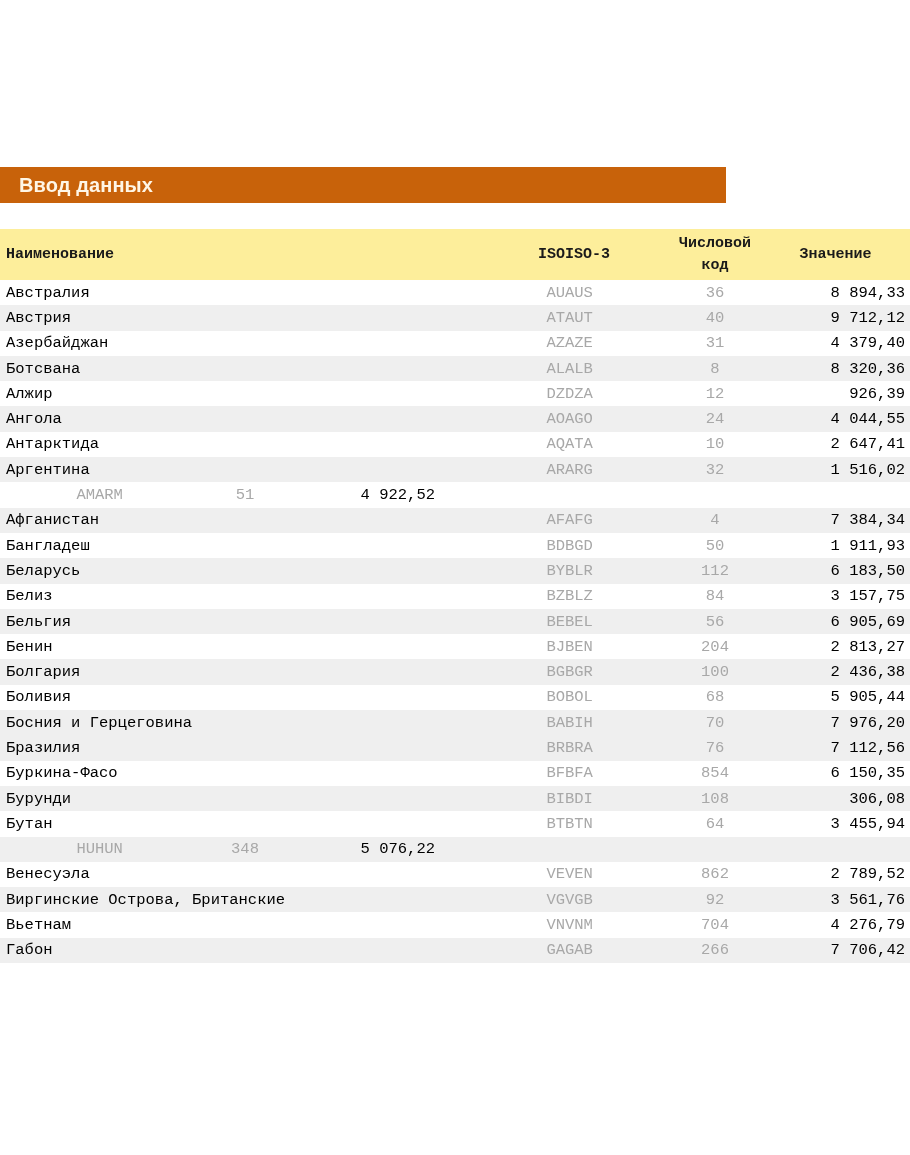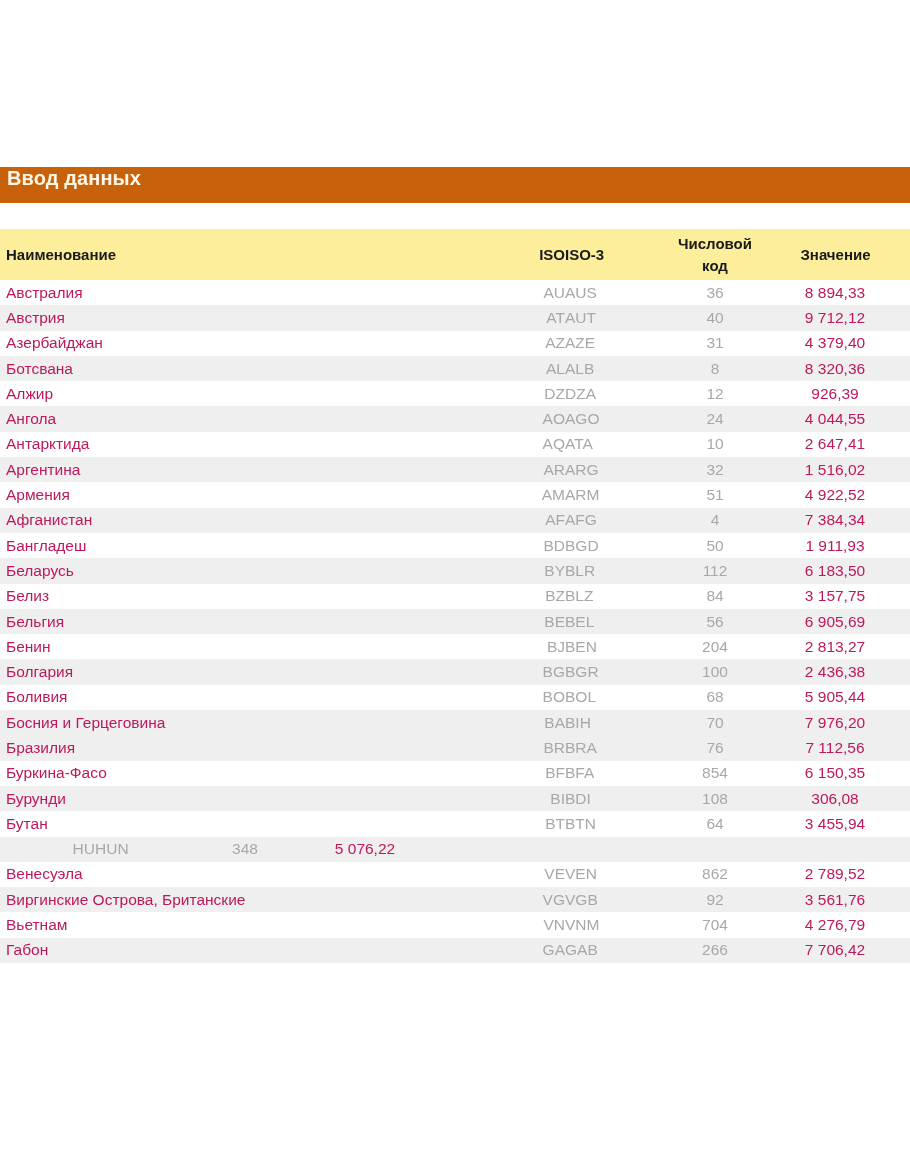--- a/index.html
+++ b/index.html
@@ -12,39 +12,40 @@
       height: 1155px;
       position: relative;
       overflow: hidden;
       font-family: "Liberation Sans", "DejaVu Sans", sans-serif;
       color: #1a1a1a;
     }
     .section-bar {
       position: absolute;
       left: 0;
       top: 167px;
-      width: 910px;
+      width: 726px;
       height: 36px;
       background: #c8620a;
       display: flex;
-      align-items: flex-start;
+      align-items: center;
       box-sizing: border-box;
-      padding-left: 7px;
+      padding-left: 19px;
     }
     .section-title {
       color: #fff6e6;
       font-weight: bold;
       font-size: 20px;
       letter-spacing: 0.1px;
     }
     .table {
       position: absolute;
       left: 0;
       top: 229px;
       width: 910px;
+      font-family: Liberation Mono, monospace;
     }
     .row {
       display: flex;
       width: 910px;
       align-items: center;
       box-sizing: border-box;
     }
     .header-row {
       height: 51px;
       background: #fdee9b;
@@ -55,25 +56,25 @@
     .data-row {
       height: 25.3px;
       font-size: 15.5px;
     }
     .data-row.even { background: #ffffff; }
     .data-row.odd  { background: #efefef; }
     .c-name { width: 470px; padding-left: 6px; box-sizing: border-box; text-align: left; white-space: nowrap; }
     .c-iso  { width: 95px; text-align: right; }
     .c-iso3 { width: 100px; }
     .c-num  { width: 100px; text-align: center; }
-    .c-val  { width: 145px; text-align: center; padding-right: 5px; box-sizing: border-box; }
+    .c-val  { width: 145px; text-align: right; padding-right: 5px; box-sizing: border-box; }
     .header-row .c-num { line-height: 22px; }
     .header-row .c-val { text-align: center; padding-right: 4px; }
     .data-row .c-iso, .data-row .c-iso3, .data-row .c-num { color: #a8a8a8; }
-    .data-row .c-name, .data-row .c-val { color: #be185d; }
+    .data-row .c-name, .data-row .c-val { color: #000000; }
   </style>
 </head>
 <body>
 
 <div class="section-bar">
   <span class="section-title">Ввод данных</span>
 </div>
 
 <div class="table">
   <div class="row header-row">
@@ -137,21 +138,20 @@
         <div class="c-val">2 647,41</div>
       </div>
       <div class="row data-row odd">
         <div class="c-name">Аргентина</div>
         <div class="c-iso">AR</div>
         <div class="c-iso3">ARG</div>
         <div class="c-num">32</div>
         <div class="c-val">1 516,02</div>
       </div>
       <div class="row data-row even">
-        <div class="c-name">Армения</div>
         <div class="c-iso">AM</div>
         <div class="c-iso3">ARM</div>
         <div class="c-num">51</div>
         <div class="c-val">4 922,52</div>
       </div>
       <div class="row data-row odd">
         <div class="c-name">Афганистан</div>
         <div class="c-iso">AF</div>
         <div class="c-iso3">AFG</div>
         <div class="c-num">4</div>

